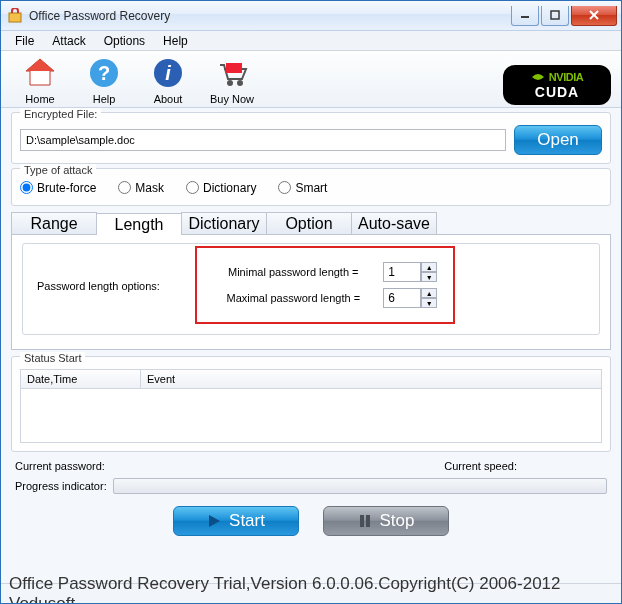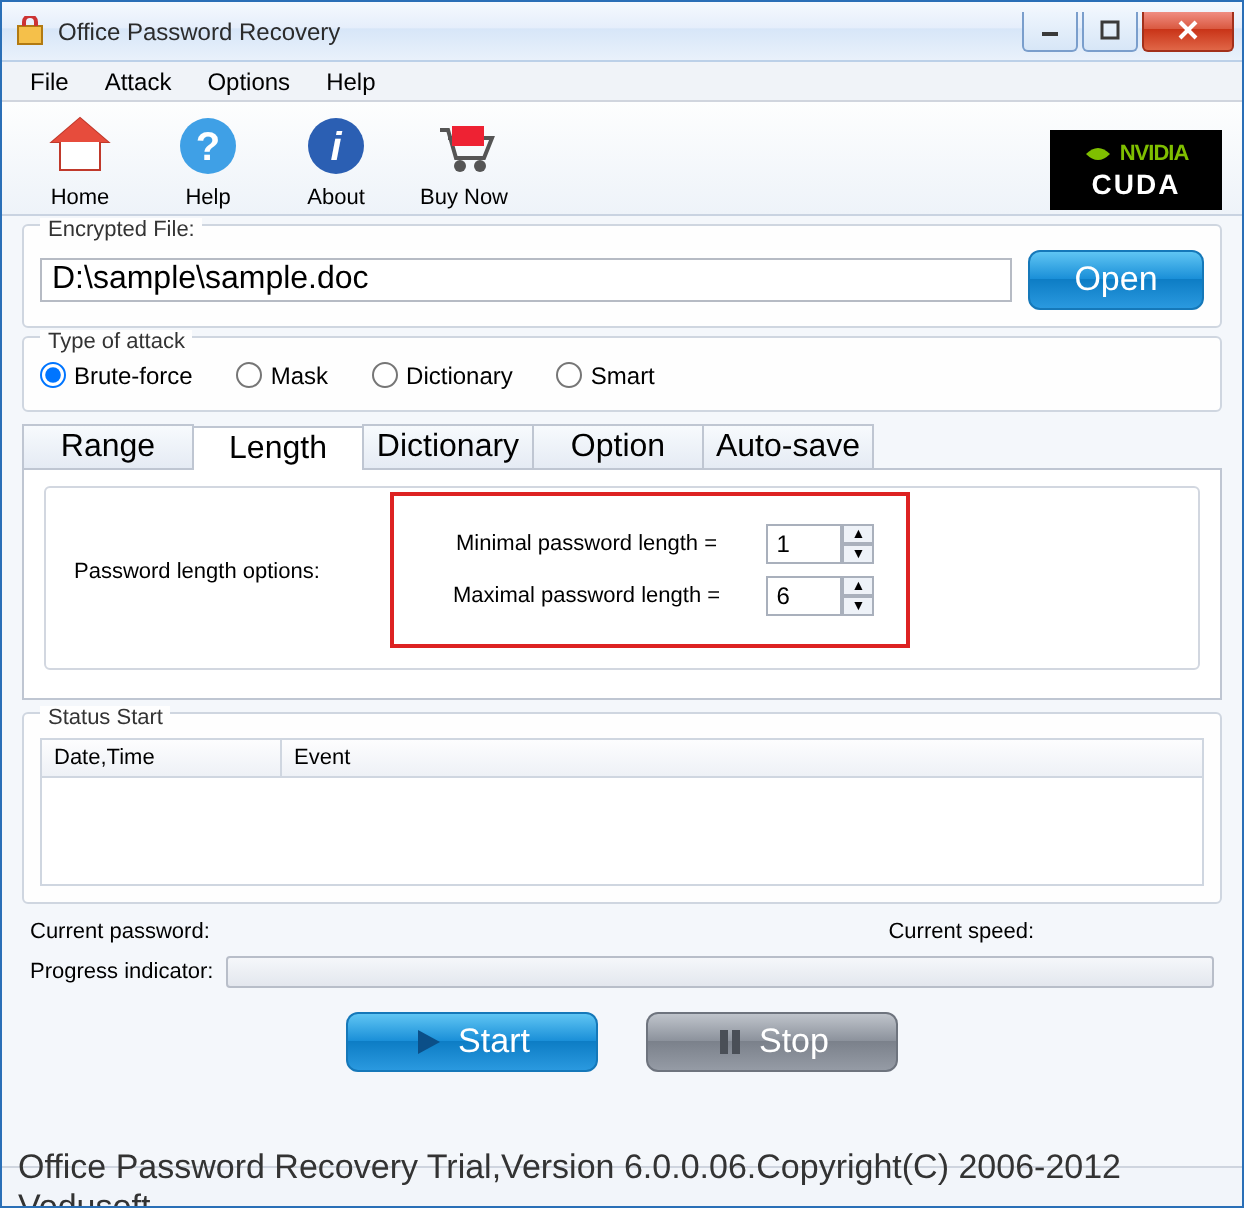--- a/index.html
+++ b/index.html
@@ -50,21 +50,21 @@
   .toolbar {
     display:flex; align-items:flex-end; padding:4px 10px 2px 10px;
     background: linear-gradient(to bottom,#fdfefe,#eef3f9);
     border-bottom:1px solid #c9d3e1;
   }
   .toolbtn { width:58px; text-align:center; margin-right:6px; }
   .toolbtn .iconbig { width:36px; height:36px; margin:0 auto 2px auto; }
   .toolbtn .lbl { font-size:11px; }
   .spacer { flex:1; }
   .cuda {
-    width:86px; height:40px; background:#000; border-radius:0;
+    width:108px; height:40px; background:#000; border-radius:12px;
     display:flex; flex-direction:column; align-items:center; justify-content:center;
     color:#fff; font-weight:bold;
   }
   .cuda .row1 { display:flex; align-items:center; gap:4px; }
   .cuda .nv { color:#7fbf00; font-size:11px; font-family:Arial; letter-spacing:-0.5px;}
   .cuda .cu { font-size:14px; letter-spacing:1px; }
   
   .main {
     flex:1; padding:4px 10px 6px 10px; display:flex; flex-direction:column; gap:4px;
     background:#f4f7fb;
@@ -73,21 +73,21 @@
     border:1px solid #cfd6e0; border-radius:3px; background:#fefefe;
     padding:6px 8px 8px 8px;
   }
   .group>.legend {
     position:relative; top:-12px; left:0px; background:#fefefe;
     display:inline-block; padding:0 4px; color:#333; font-size:11px;
   }
   .filepath-row { display:flex; align-items:center; gap:8px; margin-top:-8px;}
   .textfield {
     flex:1; height:22px; border:1px solid #b6bbc4; background:#fff;
-    padding:2px 5px; font-size:16px;
+    padding:2px 5px; font-size:11px;
   }
   .bigbtn {
     width:88px; height:30px; border-radius:6px;
     background: linear-gradient(to bottom,#5fc5f3,#1a8fd8 48%,#0d7dc5 49%,#2a99df);
     color:#fff; font-family:"Segoe UI",Arial; font-size:17px; font-weight:400;
     display:flex; align-items:center; justify-content:center;
     border:1px solid #1578b9;
   }
   
   .radios { display:flex; align-items:center; gap:22px; margin-top:-8px; padding-bottom:2px;}

